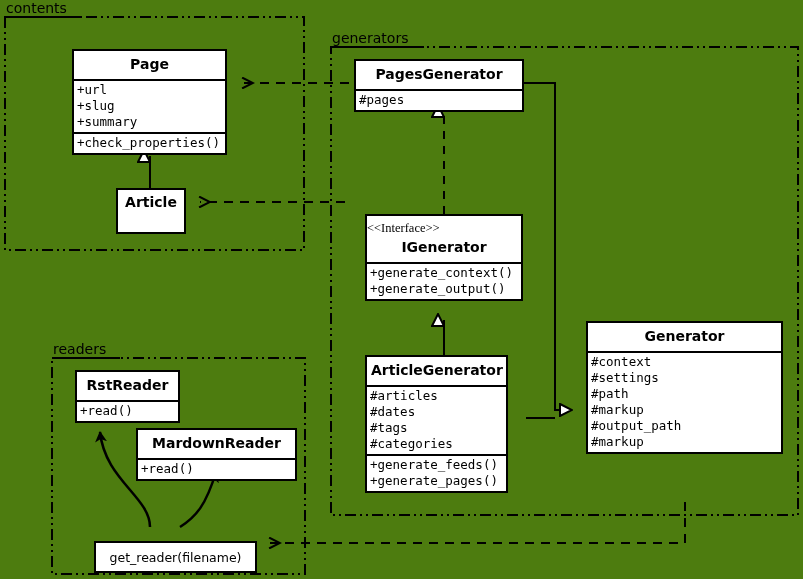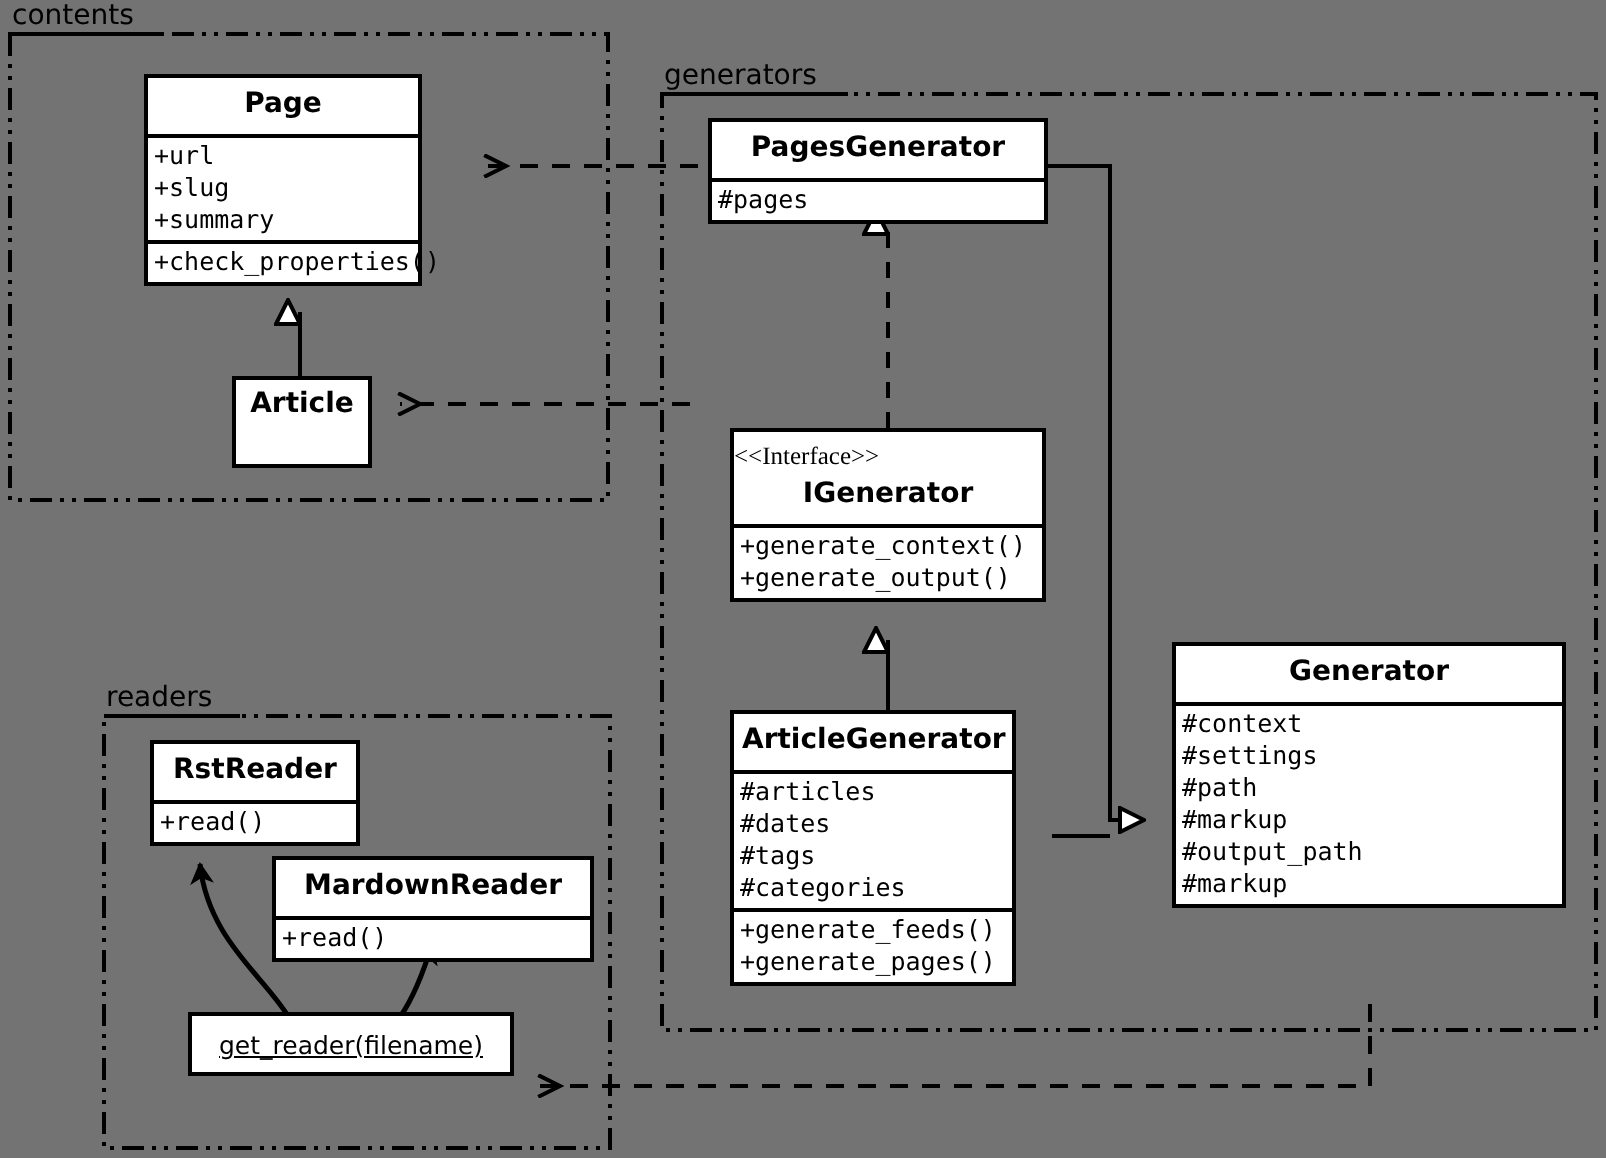--- a/index.html
+++ b/index.html
@@ -4,21 +4,21 @@
 <style>
   html, body {
     margin: 0;
     padding: 0;
     background: #ffffff;
   }
   #canvas {
     position: relative;
     width: 803px;
     height: 579px;
-    background: #737373;
+    background: #4d7c0f;
     font-family: "DejaVu Sans", sans-serif;
     overflow: hidden;
   }
   svg.layer {
     position: absolute;
     left: 0;
     top: 0;
     width: 803px;
     height: 579px;
   }
@@ -158,21 +158,21 @@
 
     <g>
       <path d="M180,527 C196,517 206,505 216,472" fill="none" stroke="#000" stroke-width="2.5" marker-end="url(#solid-arrow)"></path>
     </g>
   </svg>
 
   <div class="pkg-label" style="left:6px; top:0px;">contents</div>
   <div class="pkg-label" style="left:332px; top:30px;">generators</div>
   <div class="pkg-label" style="left:53px; top:341px;">readers</div>
 
-  <div class="uml-class" style="left:72px; top:37px; width:139px;">
+  <div class="uml-class" style="left:72px; top:49px; width:155px;">
     <div class="uml-name">Page</div>
     <div class="uml-compartment">
       <div class="uml-feature">+url</div>
       <div class="uml-feature">+slug</div>
       <div class="uml-feature">+summary</div>
     </div>
     <div class="uml-compartment">
       <div class="uml-feature">+check_properties()</div>
     </div>
   </div>
@@ -230,17 +230,17 @@
     </div>
   </div>
 
   <div class="uml-class" style="left:136px; top:428px; width:161px;">
     <div class="uml-name">MardownReader</div>
     <div class="uml-compartment">
       <div class="uml-feature">+read()</div>
     </div>
   </div>
 
-  <div class="uml-func" style="left:94px; top:506px; width:163px; height:32px;text-decoration:underline;">
+  <div class="uml-func" style="left:94px; top:541px; width:163px; height:32px;">
     <span class="uml-func-label">get_reader(filename)</span>
   </div>
 
 </div>
 
 </body></html>

